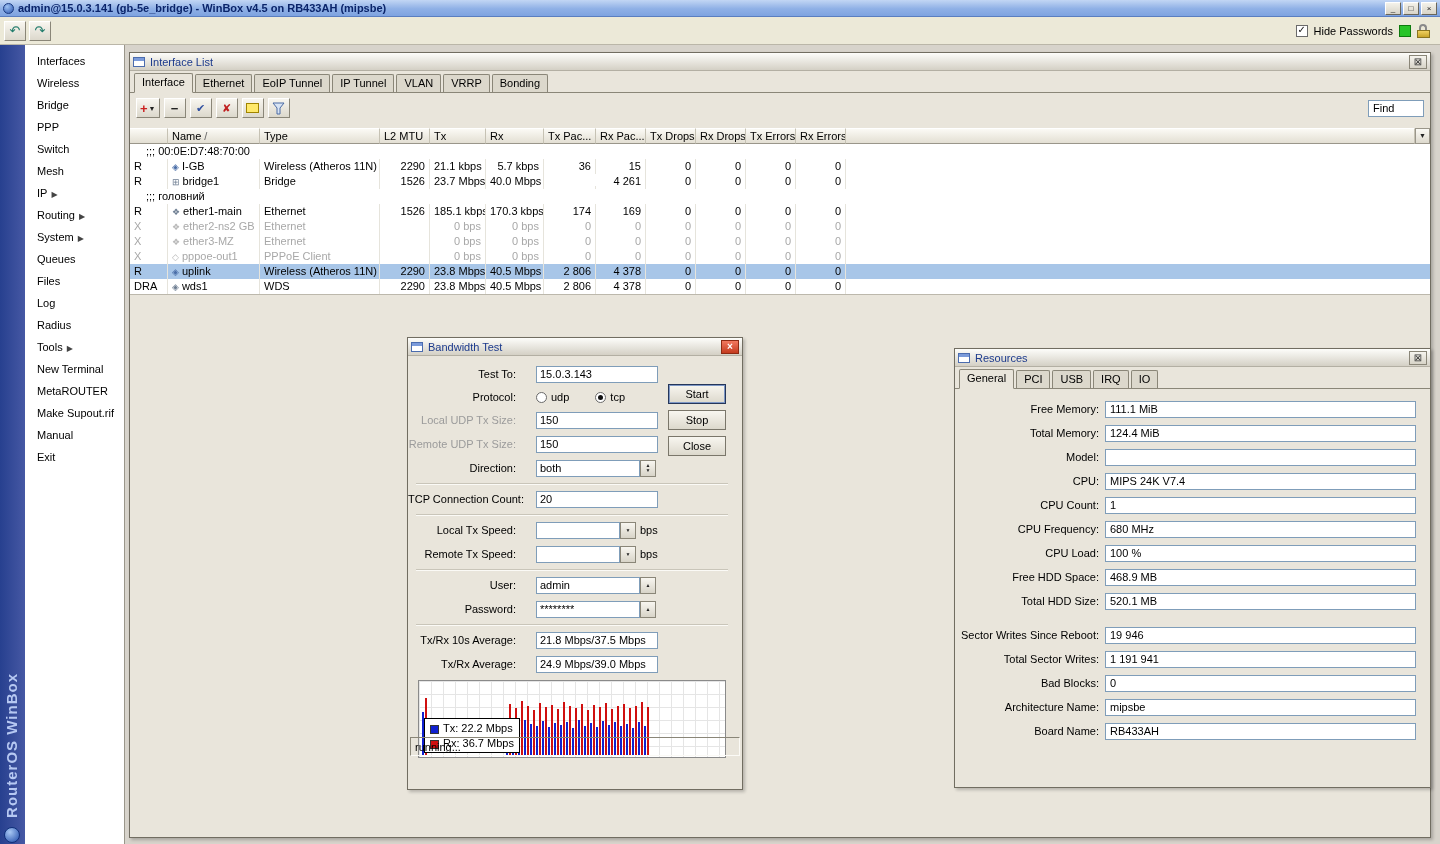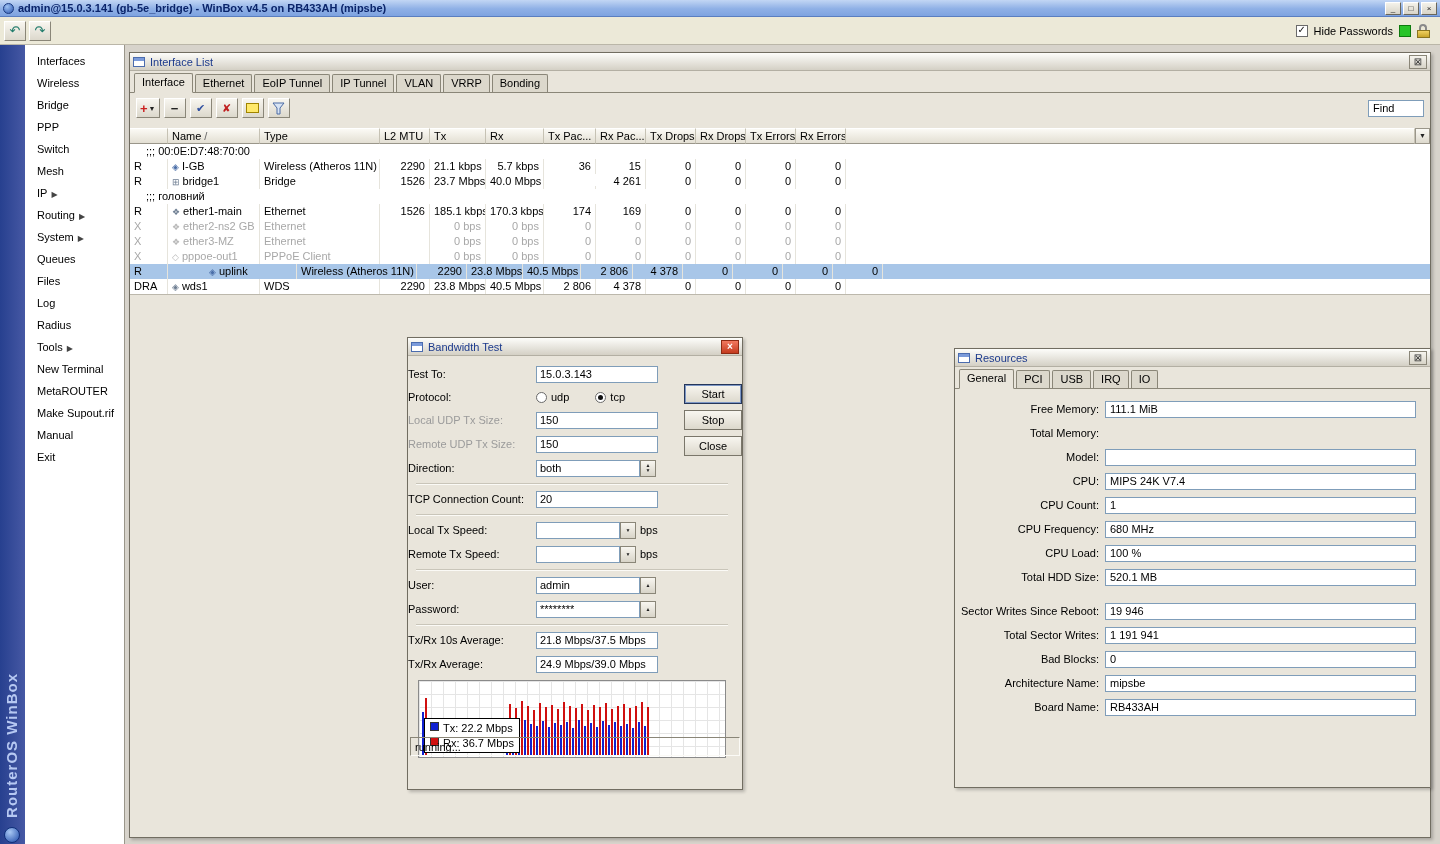--- a/index.html
+++ b/index.html
@@ -81,35 +81,35 @@
 .btn.focused{border:1px solid #25365a;box-shadow:0 0 0 1px #7d97c5 inset}
 .spin{width:16px;height:17px;background:linear-gradient(#f8f6f0,#d8d4c8);border:1px solid #8a8678;display:flex;flex-direction:column;align-items:center;justify-content:center;font-size:5px;line-height:5px;color:#222}
 .radio{width:11px;height:11px;border-radius:50%;border:1px solid #6a6a6a;background:#fff;position:relative;flex:0 0 11px}
 .radio.checked::after{content:"";position:absolute;left:2px;top:2px;width:5px;height:5px;border-radius:50%;background:#111}
 
 
 #win-bandwidth{left:282px;top:292px;width:336px;height:453px;z-index:3}
 .bt-body{padding:6px 8px 0 0;position:relative}
 .bt-row{display:flex;align-items:center;height:24px}
 .bt-row.short{height:22px}
-.bt-label{width:128px;padding-right:20px;white-space:nowrap;flex:0 0 128px}
+.bt-label{width:128px;text-align:right;padding-right:20px;white-space:nowrap;flex:0 0 128px}
 .bt-label.dim{color:#9b9b9b}
 .w84{width:84px}.w104{width:104px}.w122{width:122px}
 .unit{margin-left:4px}
 .bt-sep{height:2px;border-top:1px solid #c9c5b9;border-bottom:1px solid #fbfaf6;margin:3px 6px 2px 8px}
-.bt-buttons{position:absolute;top:28px;right:0;width:58px}
+.bt-buttons{position:absolute;top:28px;right:16px;width:58px}
 .bt-buttons .btn{width:58px;margin-bottom:6px}
 .bt-chart{margin:4px 8px 0 10px;height:78px;background:#fff;border:1px solid #8a8a8a;position:relative;background-image:linear-gradient(to right,#e5e5e5 1px,transparent 1px),linear-gradient(to bottom,#e5e5e5 1px,transparent 1px);background-size:12px 13px}
 .bars{position:absolute;left:3px;right:0;top:0;bottom:1px;display:flex;align-items:flex-end}
 .slot{width:6px;height:100%;position:relative;flex:0 0 6px}
 .bar{position:absolute;bottom:0;width:2px}
 .bar.tx{left:0;background:#1020d0}
 .bar.rx{left:3px;background:#d01010}
 .bt-legend{position:absolute;left:5px;bottom:4px;background:#fff;border:1px solid #000;padding:3px 5px;display:flex;flex-direction:column;gap:3px}
-.leg-row{display:flex;align-items:flex-start;gap:4px;white-space:nowrap}
+.leg-row{display:flex;align-items:flex-end;gap:4px;white-space:nowrap}
 .leg-sq{width:9px;height:9px;border:1px solid #333;flex:0 0 9px}
 .leg-sq.tx{background:#1020d0}.leg-sq.rx{background:#d01010}
 .bt-status{position:absolute;left:2px;right:2px;bottom:2px;height:19px;border:1px solid;border-color:#8a8678 #fbfaf6 #fbfaf6 #8a8678;padding:2px 4px;line-height:14px}
 
 
 #win-resources{left:829px;top:303px;width:477px;height:440px;z-index:2}
 .res-body{padding:8px 14px 0 0}
 .res-row{display:flex;align-items:center;height:24px}
 .res-label{flex:0 0 150px;text-align:right;padding-right:6px;white-space:nowrap}
 .res-value{flex:1;height:17px;background:#fff;border:1px solid #7f9db9;padding:1px 4px;line-height:13px;white-space:nowrap;overflow:hidden}
@@ -321,21 +321,21 @@
               <div class="cell num" style="width: 58px;">0 bps</div>
               <div class="cell num" style="width: 52px;">0</div>
               <div class="cell num" style="width: 50px;">0</div>
               <div class="cell num" style="width: 50px;">0</div>
               <div class="cell num" style="width: 50px;">0</div>
               <div class="cell num" style="width: 50px;">0</div>
               <div class="cell num" style="width: 50px;">0</div>
             </div>
             <div class="row selected">
               <div class="cell" style="width: 38px;">R</div>
-              <div class="cell" style="width: 92px; margin-left: 37px;"><span class="icon" style="color: rgb(74, 110, 168);">◈</span><span>uplink</span></div>
+              <div class="cell" style="width: 92px;"><span class="icon" style="color: rgb(74, 110, 168);">◈</span><span>uplink</span></div>
               <div class="cell" style="width: 120px;">Wireless (Atheros 11N)</div>
               <div class="cell num" style="width: 50px;">2290</div>
               <div class="cell num" style="width: 56px;">23.8 Mbps</div>
               <div class="cell num" style="width: 58px;">40.5 Mbps</div>
               <div class="cell num" style="width: 52px;">2 806</div>
               <div class="cell num" style="width: 50px;">4 378</div>
               <div class="cell num" style="width: 50px;">0</div>
               <div class="cell num" style="width: 50px;">0</div>
               <div class="cell num" style="width: 50px;">0</div>
               <div class="cell num" style="width: 50px;">0</div>
@@ -370,40 +370,45 @@
             <div class="tab">IRQ</div>
             <div class="tab">IO</div>
           </div>
         <div class="res-body" id="res-rows">
             <div class="res-row">
               <div class="res-label">Free Memory:</div>
               <div class="res-value">111.1 MiB</div>
             </div>
             <div class="res-row">
               <div class="res-label">Total Memory:</div>
+              <div class="res-value">124.4 MiB</div>
             </div>
             <div class="res-row">
               <div class="res-label">Model:</div>
               <div class="res-value"></div>
             </div>
             <div class="res-row">
               <div class="res-label">CPU:</div>
               <div class="res-value">MIPS 24K V7.4</div>
             </div>
             <div class="res-row">
               <div class="res-label">CPU Count:</div>
               <div class="res-value">1</div>
             </div>
             <div class="res-row">
               <div class="res-label">CPU Frequency:</div>
               <div class="res-value">680 MHz</div>
             </div>
             <div class="res-row">
               <div class="res-label">CPU Load:</div>
               <div class="res-value">100 %</div>
+            </div>
+            <div class="res-row">
+              <div class="res-label">Free HDD Space:</div>
+              <div class="res-value">468.9 MB</div>
             </div>
             <div class="res-row">
               <div class="res-label">Total HDD Size:</div>
               <div class="res-value">520.1 MB</div>
             </div>
             <div class="res-gap"></div>
             <div class="res-row">
               <div class="res-label">Sector Writes Since Reboot:</div>
               <div class="res-value">19 946</div>
             </div>

